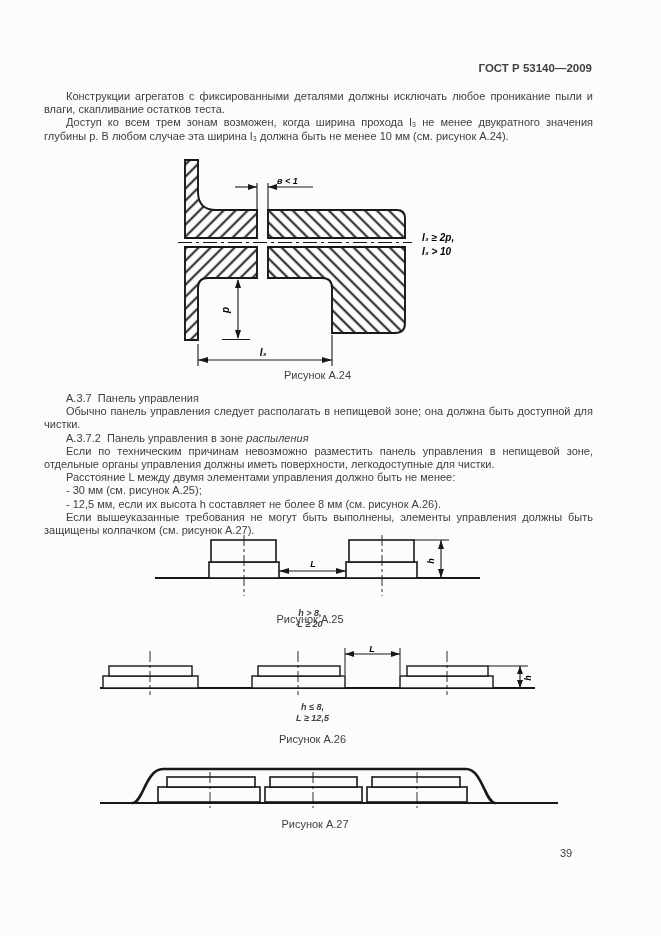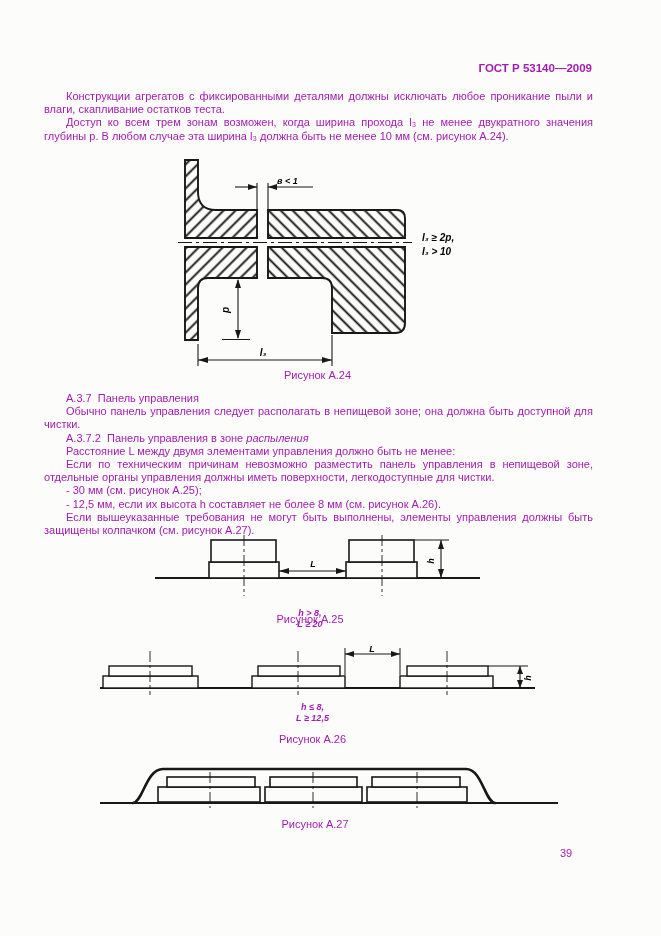--- a/index.html
+++ b/index.html
@@ -1,19 +1,19 @@
 <!DOCTYPE html>
 <html><head>
 <meta charset="utf-8">
 <style>
   * { margin:0; padding:0; box-sizing:border-box; }
   html,body { background:#f6f6f4; }
   .page {
     position:relative; width:661px; height:936px;
-    background:#fcfcfb; color:#a21caf;
+    background:#fcfcfb; color:#404040;
     font-family:"Liberation Sans","DejaVu Sans",sans-serif;
     overflow:hidden;
   }
   .doc-header {
     position:absolute; top:62px; left:44px; width:548px;
     text-align:right; font-weight:bold; font-size:11.5px;
   }
   .textblock { position:absolute; left:44px; width:549px; font-size:11px; line-height:13.2px; }
   .textblock p { text-align:justify; text-indent:22px; }
   .textblock .hd { font-weight:normal; white-space:pre-wrap; text-indent:22px; }
@@ -93,22 +93,22 @@
       <text class="dimlabel" x="272" y="83">l₃ ≥ 2p,</text>
       <text class="dimlabel" x="272" y="97">l₃ &gt; 10</text>
     </g>
   </svg>
   <div class="fig-caption" style="left:150px; top:369px; width:335px;">Рисунок А.24</div>
 
   <div class="textblock" style="top:392px;">
     <div class="hd">А.3.7  Панель управления</div>
     <p>Обычно панель управления следует располагать в непищевой зоне; она должна быть доступной для чистки.</p>
     <div class="hd"><span>А.3.7.2  Панель управления в зоне </span><span class="it">распыления</span></div>
+    <p>Если по техническим причинам невозможно разместить панель управления в непищевой зоне, отдельные органы управления должны иметь поверхности, легкодоступные для чистки.</p>
     <p>Расстояние L между двумя элементами управления должно быть не менее:</p>
-    <p>Если по техническим причинам невозможно разместить панель управления в непищевой зоне, отдельные органы управления должны иметь поверхности, легкодоступные для чистки.</p>
     <p>- 30 мм (см. рисунок А.25);</p>
     <p>- 12,5 мм, если их высота h составляет не более 8 мм (см. рисунок А.26).</p>
     <p>Если вышеуказанные требования не могут быть выполнены, элементы управления должны быть защищены колпачком (см. рисунок А.27).</p>
   </div>
 
   <svg class="fig" style="left:150px; top:533px;" width="340" height="70" viewBox="0 0 340 70">
     <g>
       <line x1="5" y1="45" x2="330" y2="45" stroke="#181818" stroke-width="2.2"></line>
     </g>
     <g>

